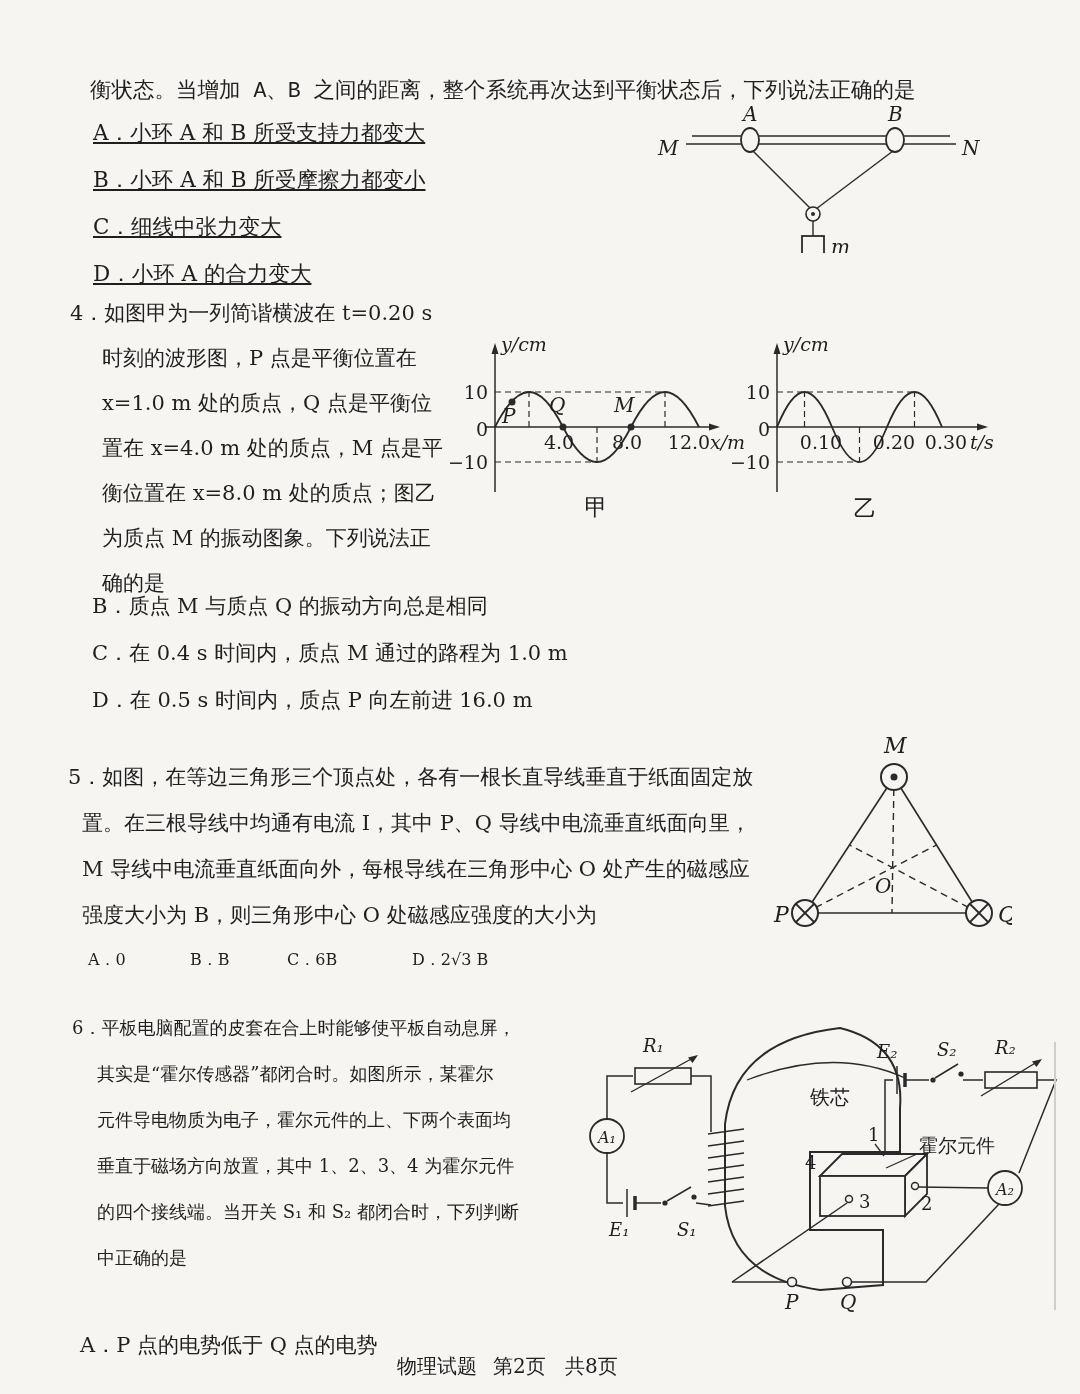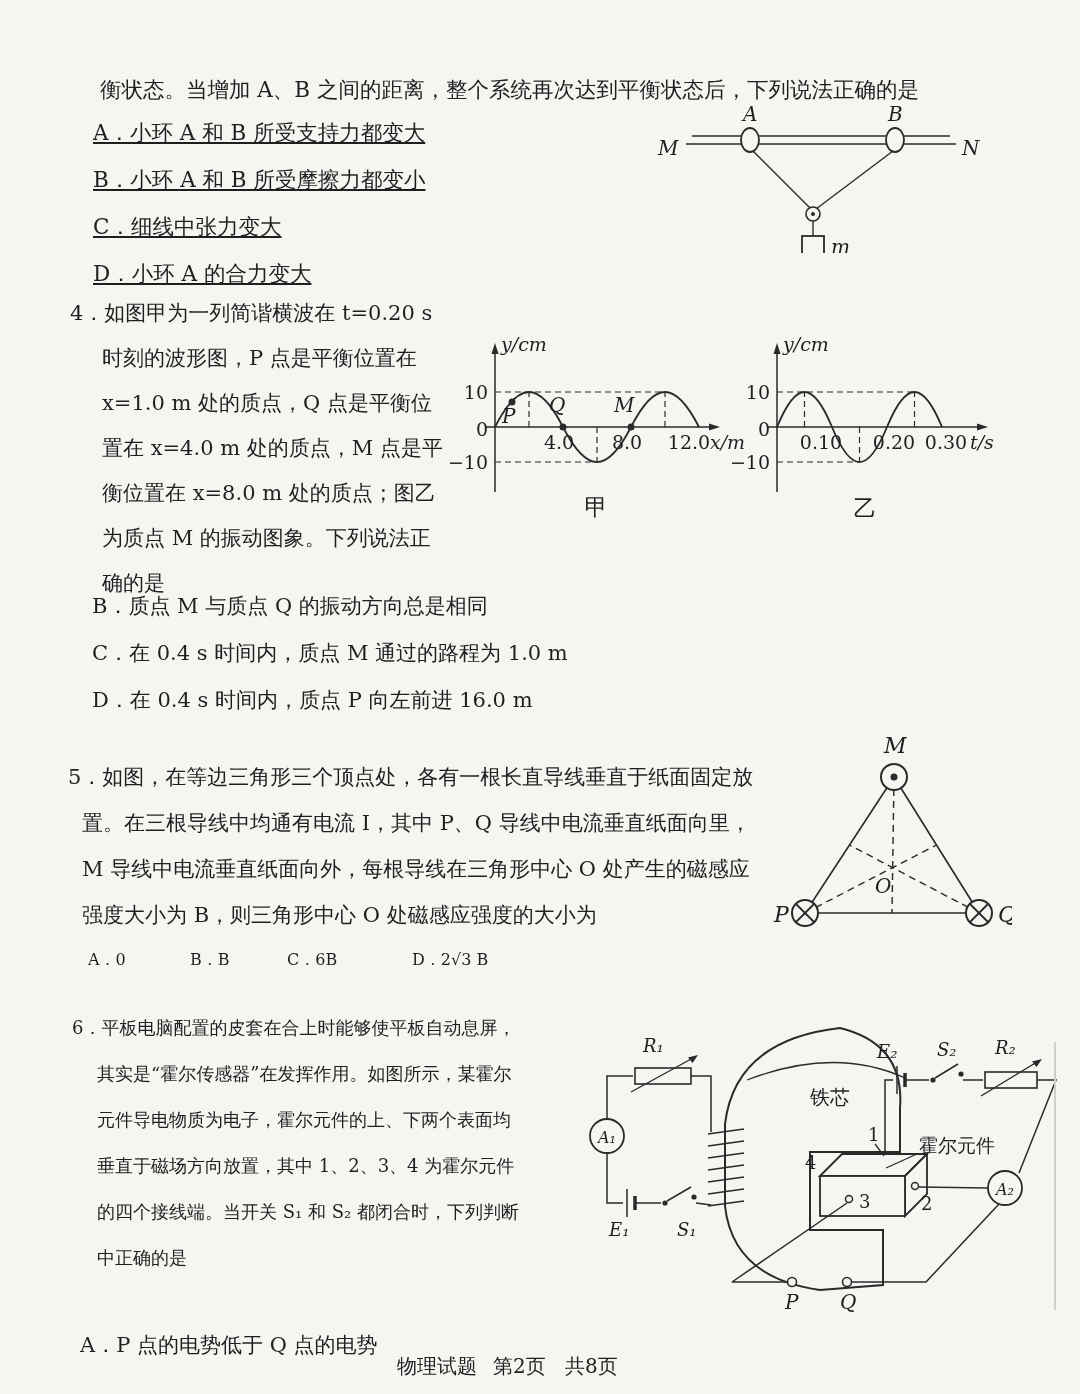--- a/index.html
+++ b/index.html
@@ -20,21 +20,21 @@
   .footer{font-size:20px;}
   svg text{font-family:"DejaVu Serif","Liberation Serif",serif;fill:#1f1f1f;}
   .it{font-style:italic;}
   .artifact-line{position:absolute;left:1054px;top:1042px;width:2px;height:268px;background:#cfcec9;}
 </style>
 </head>
 <body>
 
 <div class="page">
 
-  <div class="abs stem3" style="left:100px;top:75px;">衡状态。当增加 A、B 之间的距离，整个系统再次达到平衡状态后，下列说法正确的是</div>
+  <div class="abs stem3" style="left:90px;top:75px;font-family:Liberation Mono, monospace;">衡状态。当增加 A、B 之间的距离，整个系统再次达到平衡状态后，下列说法正确的是</div>
 
   <div class="abs opt3" style="left:93px;top:118px;text-decoration:underline;">
     <div>A．小环 A 和 B 所受支持力都变大</div>
     <div>B．小环 A 和 B 所受摩擦力都变小</div>
     <div>C．细线中张力变大</div>
     <div>D．小环 A 的合力变大</div>
   </div>
 
   <svg class="abs" style="left:650px;top:103px;" width="330" height="150" viewBox="0 0 330 150">
     <line x1="42" y1="33" x2="300" y2="33" stroke="#2a2a2a" stroke-width="1.6"></line>
@@ -110,21 +110,21 @@
     <text x="174" y="119" font-size="19" text-anchor="middle">0.20</text>
     <text x="226" y="119" font-size="19" text-anchor="middle">0.30</text>
     <text x="250" y="119" font-size="19" class="it">t/s</text>
     <text x="63" y="21" font-size="19" class="it">y/cm</text>
     <text x="145" y="186" font-size="23" text-anchor="middle">乙</text>
   </svg>
 
   <div class="abs opt4" style="left:92px;top:592px;">
     <div>B．质点 M 与质点 Q 的振动方向总是相同</div>
     <div>C．在 0.4 s 时间内，质点 M 通过的路程为 1.0 m</div>
-    <div>D．在 0.4 s 时间内，质点 P 向左前进 16.0 m</div>
+    <div>D．在 0.5 s 时间内，质点 P 向左前进 16.0 m</div>
   </div>
 
   <div class="abs stem5" style="left:68px;top:763px;">
     <div>5．如图，在等边三角形三个顶点处，各有一根长直导线垂直于纸面固定放</div>
     <div class="cont">置。在三根导线中均通有电流 I，其中 P、Q 导线中电流垂直纸面向里，</div>
     <div class="cont">M 导线中电流垂直纸面向外，每根导线在三角形中心 O 处产生的磁感应</div>
     <div class="cont">强度大小为 B，则三角形中心 O 处磁感应强度的大小为</div>
   </div>
 
   <div class="abs opt5" style="left:88px;top:950px;">A．0</div>
@@ -148,21 +148,21 @@
     <line x1="198" y1="171" x2="216" y2="189" stroke="#2a2a2a" stroke-width="1.8"></line>
     <line x1="198" y1="189" x2="216" y2="171" stroke="#2a2a2a" stroke-width="1.8"></line>
     <text x="112" y="20" font-size="22" class="it">M</text>
     <text x="2" y="189" font-size="22" class="it">P</text>
     <text x="226" y="189" font-size="22" class="it">Q</text>
     <text x="103" y="160" font-size="20" class="it">O</text>
   </svg>
 
   <div class="abs stem6" style="left:63px;top:1016px;">
     <div>6．平板电脑配置的皮套在合上时能够使平板自动息屏，</div>
-    <div class="cont">其实是“霍尔传感器”在发挥作用。如图所示，某霍尔</div>
+    <div class="cont">其实是“霍尔传感器”都闭合时。如图所示，某霍尔</div>
     <div class="cont">元件导电物质为电子，霍尔元件的上、下两个表面均</div>
     <div class="cont">垂直于磁场方向放置，其中 1、2、3、4 为霍尔元件</div>
     <div class="cont">的四个接线端。当开关 S₁ 和 S₂ 都闭合时，下列判断</div>
     <div class="cont">中正确的是</div>
   </div>
 
   <div class="abs opt6" style="left:80px;top:1331px;">A．P 点的电势低于 Q 点的电势</div>
 
   <svg class="abs" style="left:585px;top:1016px;" width="485" height="300" viewBox="0 0 485 300">
 

